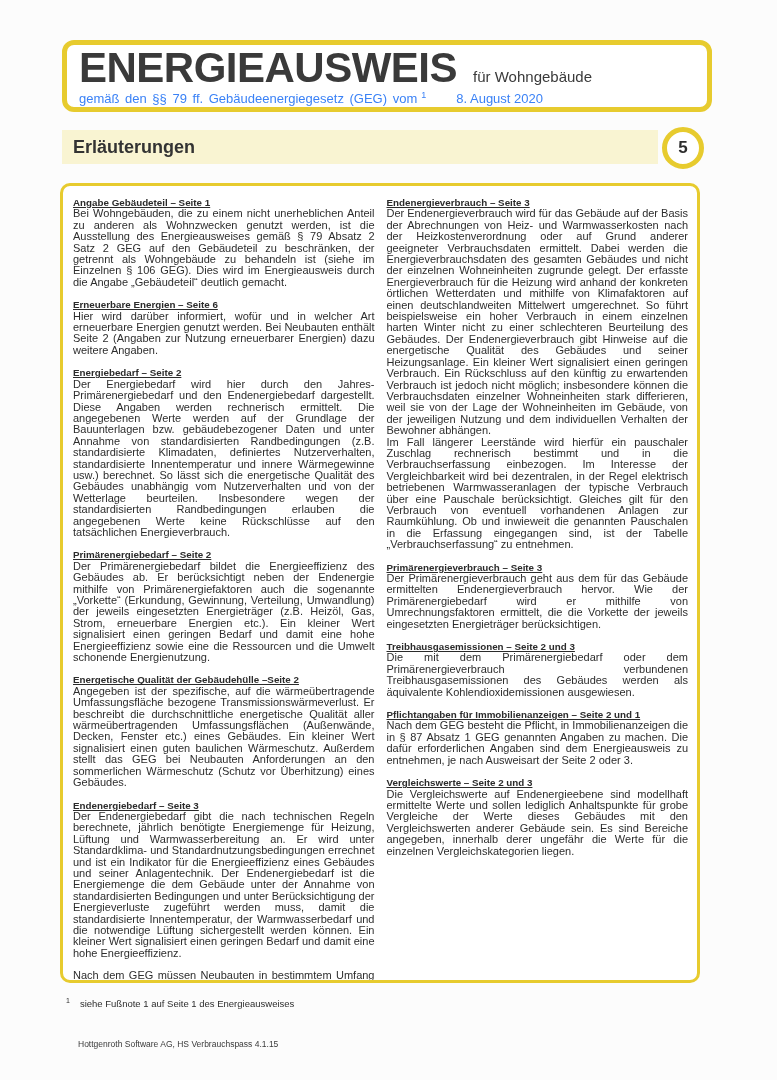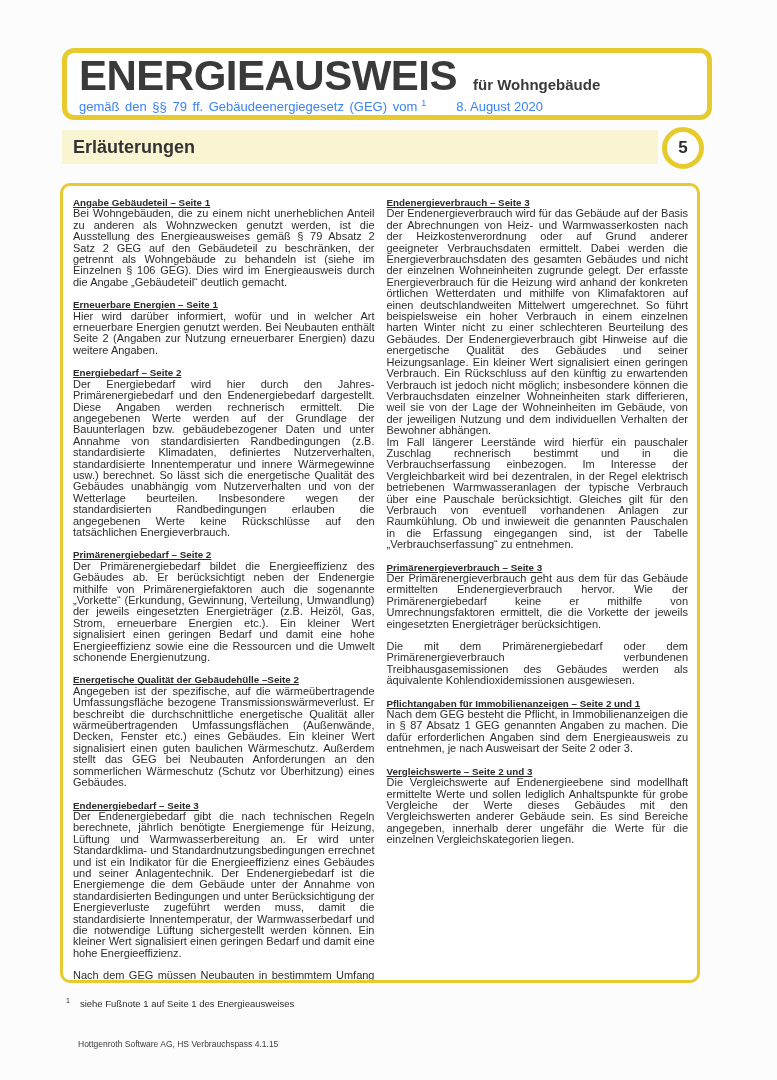--- a/index.html
+++ b/index.html
@@ -15,29 +15,28 @@
 
   
   .header-box {
     position: absolute; left: 62px; top: 40px;
     width: 650px; height: 72px;
     box-sizing: border-box;
     border: 5px solid #e7cb2e;
     border-radius: 12px;
     background: #ffffff;
     padding: 2px 10px 4px 12px;
-    margin-top: 8px;
   }
   .title-row { display: flex; align-items: flex-end; }
   .title {
     font-size: 42px; font-weight: bold; color: #3a3a3a;
     letter-spacing: -0.5px; line-height: 42px; white-space: nowrap;
   }
   .title-sub {
-    font-size: 15px; font-weight: bold; color: #3a3a3a;
+    font-size: 15px; font-weight: normal; color: #3a3a3a;
     margin-left: 16px; padding-bottom: 4px; white-space: nowrap;
   }
   .law-row {
     display: flex; align-items: baseline;
     font-size: 13px; color: #3b82f6; margin-top: 1px;
     word-spacing: 2px;
   }
   .law-row sup { font-size: 9px; margin-left: 4px; }
   .law-date { margin-left: 30px; word-spacing: 0; }
 
@@ -126,21 +125,21 @@
     <span>5</span>
   </div>
 
   <div class="main-box">
     <div class="col" id="col-left">
         <div class="section">
           <div class="sec-title">Angabe Gebäudeteil – Seite 1</div>
           <p>Bei Wohngebäuden, die zu einem nicht unerheblichen Anteil zu anderen als Wohnzwecken genutzt werden, ist die Ausstellung des Energieausweises gemäß § 79 Absatz 2 Satz 2 GEG auf den Gebäudeteil zu beschränken, der getrennt als Wohngebäude zu behandeln ist (siehe im Einzelnen § 106 GEG). Dies wird im Energieausweis durch die Angabe „Gebäudeteil“ deutlich gemacht.</p>
         </div>
         <div class="section">
-          <div class="sec-title">Erneuerbare Energien – Seite 1</div>
+          <div class="sec-title">Erneuerbare Energien – Seite 6</div>
           <p>Hier wird darüber informiert, wofür und in welcher Art erneuerbare Energien genutzt werden. Bei Neubauten enthält Seite 2 (Angaben zur Nutzung erneuerbarer Energien) dazu weitere Angaben.</p>
         </div>
         <div class="section">
           <div class="sec-title">Energiebedarf – Seite 2</div>
           <p>Der Energiebedarf wird hier durch den Jahres-Primärenergiebedarf und den Endenergiebedarf dargestellt. Diese Angaben werden rechnerisch ermittelt. Die angegebenen Werte werden auf der Grundlage der Bauunterlagen bzw. gebäudebezogener Daten und unter Annahme von standardisierten Randbedingungen (z.B. standardisierte Klimadaten, definiertes Nutzerverhalten, standardisierte Innentemperatur und innere Wärmegewinne usw.) berechnet. So lässt sich die energetische Qualität des Gebäudes unabhängig vom Nutzerverhalten und von der Wetterlage beurteilen. Insbesondere wegen der standardisierten Randbedingungen erlauben die angegebenen Werte keine Rückschlüsse auf den tatsächlichen Energieverbrauch.</p>
         </div>
         <div class="section">
           <div class="sec-title">Primärenergiebedarf – Seite 2</div>
           <p>Der Primärenergiebedarf bildet die Energieeffizienz des Gebäudes ab. Er berücksichtigt neben der Endenergie mithilfe von Primärenergiefaktoren auch die sogenannte „Vorkette“ (Erkundung, Gewinnung, Verteilung, Umwandlung) der jeweils eingesetzten Energieträger (z.B. Heizöl, Gas, Strom, erneuerbare Energien etc.). Ein kleiner Wert signalisiert einen geringen Bedarf und damit eine hohe Energieeffizienz sowie eine die Ressourcen und die Umwelt schonende Energienutzung.</p>
         </div>
@@ -157,23 +156,24 @@
         </div>
       </div>
     <div class="col" id="col-right">
         <div class="section">
           <div class="sec-title">Endenergieverbrauch – Seite 3</div>
           <p>Der Endenergieverbrauch wird für das Gebäude auf der Basis der Abrechnungen von Heiz- und Warmwasserkosten nach der Heizkostenverordnung oder auf Grund anderer geeigneter Verbrauchsdaten ermittelt. Dabei werden die Energieverbrauchsdaten des gesamten Gebäudes und nicht der einzelnen Wohneinheiten zugrunde gelegt. Der erfasste Energieverbrauch für die Heizung wird anhand der konkreten örtlichen Wetterdaten und mithilfe von Klimafaktoren auf einen deutschlandweiten Mittelwert umgerechnet. So führt beispielsweise ein hoher Verbrauch in einem einzelnen harten Winter nicht zu einer schlechteren Beurteilung des Gebäudes. Der Endenergieverbrauch gibt Hinweise auf die energetische Qualität des Gebäudes und seiner Heizungsanlage. Ein kleiner Wert signalisiert einen geringen Verbrauch. Ein Rückschluss auf den künftig zu erwartenden Verbrauch ist jedoch nicht möglich; insbesondere können die Verbrauchsdaten einzelner Wohneinheiten stark differieren, weil sie von der Lage der Wohneinheiten im Gebäude, von der jeweiligen Nutzung und dem individuellen Verhalten der Bewohner abhängen.</p>
           <p>Im Fall längerer Leerstände wird hierfür ein pauschaler Zuschlag rechnerisch bestimmt und in die Verbrauchserfassung einbezogen. Im Interesse der Vergleichbarkeit wird bei dezentralen, in der Regel elektrisch betriebenen Warmwasseranlagen der typische Verbrauch über eine Pauschale berücksichtigt. Gleiches gilt für den Verbrauch von eventuell vorhandenen Anlagen zur Raumkühlung. Ob und inwieweit die genannten Pauschalen in die Erfassung eingegangen sind, ist der Tabelle „Verbrauchserfassung“ zu entnehmen.</p>
         </div>
         <div class="section">
           <div class="sec-title">Primärenergieverbrauch – Seite 3</div>
-          <p>Der Primärenergieverbrauch geht aus dem für das Gebäude ermittelten Endenergieverbrauch hervor. Wie der Primärenergiebedarf keine er mithilfe von Umrechnungsfaktoren ermittelt, die die Vorkette der jeweils eingesetzten Energieträger berücksichtigen.</p>
+          <p>Der Primärenergieverbrauch geht aus dem für das Gebäude ermittelten Endenergieverbrauch hervor. Wie der Primärenergiebedarf wird er mithilfe von Umrechnungsfaktoren ermittelt, die die Vorkette der jeweils eingesetzten Energieträger berücksichtigen.</p>
         </div>
         <div class="section">
+          <div class="sec-title">Treibhausgasemissionen – Seite 2 und 3</div>
           <p>Die mit dem Primärenergiebedarf oder dem Primärenergieverbrauch verbundenen Treibhausgasemissionen des Gebäudes werden als äquivalente Kohlendioxidemissionen ausgewiesen.</p>
         </div>
         <div class="section">
           <div class="sec-title">Pflichtangaben für Immobilienanzeigen – Seite 2 und 1</div>
           <p>Nach dem GEG besteht die Pflicht, in Immobilienanzeigen die in § 87 Absatz 1 GEG genannten Angaben zu machen. Die dafür erforderlichen Angaben sind dem Energieausweis zu entnehmen, je nach Ausweisart der Seite 2 oder 3.</p>
         </div>
         <div class="section">
           <div class="sec-title">Vergleichswerte – Seite 2 und 3</div>
           <p>Die Vergleichswerte auf Endenergieebene sind modellhaft ermittelte Werte und sollen lediglich Anhaltspunkte für grobe Vergleiche der Werte dieses Gebäudes mit den Vergleichswerten anderer Gebäude sein. Es sind Bereiche angegeben, innerhalb derer ungefähr die Werte für die einzelnen Vergleichskategorien liegen.</p>
         </div>

